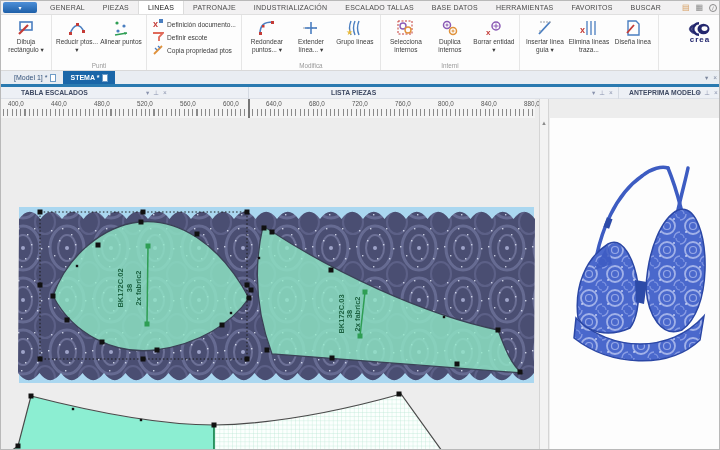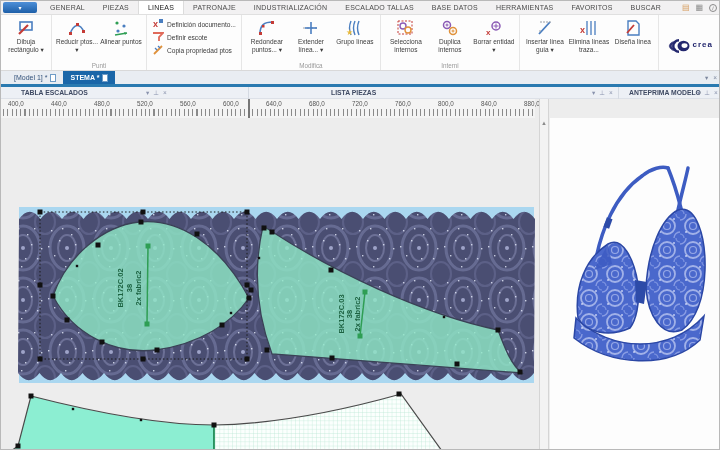--- a/index.html
+++ b/index.html
@@ -18,21 +18,21 @@
   
   .ribbon{position:absolute;left:0;top:14px;width:720px;height:56px;background:#fdfdfd;border-bottom:1px solid #d9d9d9;display:flex;}
   .rgroup{position:relative;border-right:1px solid #e6e6e6;padding:2px 3px 10px 3px;display:flex;align-items:flex-start;}
   .rgroup-label{position:absolute;bottom:1px;left:0;right:0;text-align:center;font-size:6.3px;color:#9a9a9a;}
   .rbtn{width:44px;display:flex;flex-direction:column;align-items:center;cursor:pointer;padding-top:1px;}
   .rbtn .ric{height:20px;display:flex;align-items:center;justify-content:center;}
   .rbtn .rlb{font-size:6.5px;line-height:7.5px;color:#3c3c3c;text-align:center;white-space:pre-line;}
   .rstack{display:flex;flex-direction:column;justify-content:flex-start;gap:1px;padding-top:3px;}
   .srow{display:flex;align-items:center;gap:3px;height:12px;cursor:pointer;padding:0 2px;}
   .srow .rlb{font-size:6.6px;color:#3c3c3c;white-space:nowrap;}
-  .crea-logo{margin-left:auto;display:flex;flex-direction:row;align-items:center;padding:6px 8px 0 0;}
+  .crea-logo{margin-left:auto;display:flex;flex-direction:column;align-items:center;padding:6px 8px 0 0;}
   .crea-text{font-size:8px;font-weight:bold;color:#23276e;letter-spacing:1px;margin-top:-2px;}
   
   .tabrow{position:absolute;left:0;top:70px;width:720px;height:13px;background:#e9edf2;display:flex;align-items:flex-end;}
   .doctab{height:13px;display:flex;align-items:center;gap:3px;padding:0 7px;font-size:7px;cursor:pointer;}
   .doctab .pageic{width:6px;height:8px;background:#fff;border:1px solid #6f9cc6;}
   .doctab.inactive{color:#33527a;}
   .doctab.active{background:#1a66a8;color:#fff;font-weight:bold;}
   .tabrow-right{margin-left:auto;display:flex;gap:5px;padding:0 4px 2px 0;font-size:6.5px;color:#7d889e;}
   .blue-line{position:absolute;left:0;top:83px;width:720px;height:2.5px;background:#2a7ab0;}
   

